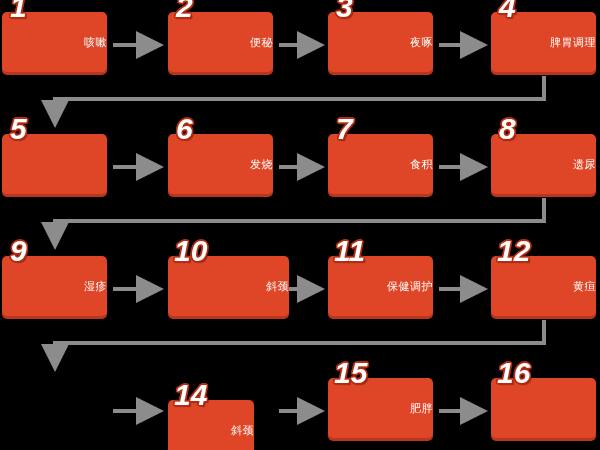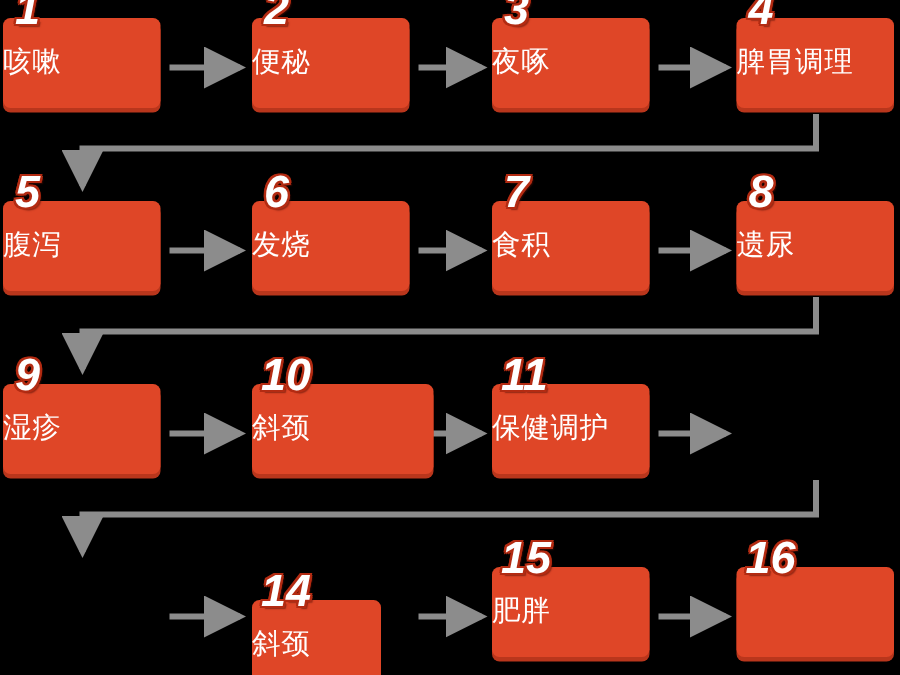--- a/index.html
+++ b/index.html
@@ -33,23 +33,23 @@
     background: #df4627;
     border-radius: 5px;
     box-shadow: 0 3px 0 0 #b9361c;
   }
   .node-label {
     position: absolute;
     left: 0;
     right: 0;
     top: 50%;
     transform: translateY(-50%);
-    text-align: left;
+    text-align: right;
     color: #ffffff;
-    font-size: 19px;
+    font-size: 11px;
     line-height: 16px;
     letter-spacing: 0.5px;
     white-space: nowrap;
   }
   .node-number {
     position: absolute;
     left: 8px;
     top: -20px;
     font-size: 30px;
     line-height: 30px;
@@ -124,21 +124,20 @@
     <div class="node-label">夜啄</div>
   </div>
 
   <div class="node" style="left:491px; top:12px; width:105px; height:60px;">
     <div class="node-number">4</div>
     <div class="node-label">脾胃调理</div>
   </div>
 
   <div class="node" style="left:2px; top:134px; width:105px; height:60px;">
     <div class="node-number">5</div>
-    <div class="node-label">腹泻</div>
   </div>
 
   <div class="node" style="left:168px; top:134px; width:105px; height:60px;">
     <div class="node-number">6</div>
     <div class="node-label">发烧</div>
   </div>
 
   <div class="node" style="left:328px; top:134px; width:105px; height:60px;">
     <div class="node-number">7</div>
     <div class="node-label">食积</div>
@@ -157,20 +156,24 @@
   <div class="node num-wide" style="left:168px; top:256px; width:121px; height:60px;">
     <div class="node-number">10</div>
     <div class="node-label">斜颈</div>
   </div>
 
   <div class="node num-wide" style="left:328px; top:256px; width:105px; height:60px;text-decoration:underline;">
     <div class="node-number">11</div>
     <div class="node-label">保健调护</div>
   </div>
 
+  <div class="node num-wide" style="left:491px; top:256px; width:105px; height:60px;">
+    <div class="node-number">12</div>
+    <div class="node-label">黄疸</div>
+  </div>
 
 
   <div class="node num-wide" style="left:168px; top:400px; width:86px; height:60px;">
     <div class="node-number">14</div>
     <div class="node-label">斜颈</div>
   </div>
 
   <div class="node num-wide" style="left:328px; top:378px; width:105px; height:60px;">
     <div class="node-number">15</div>
     <div class="node-label">肥胖</div>

